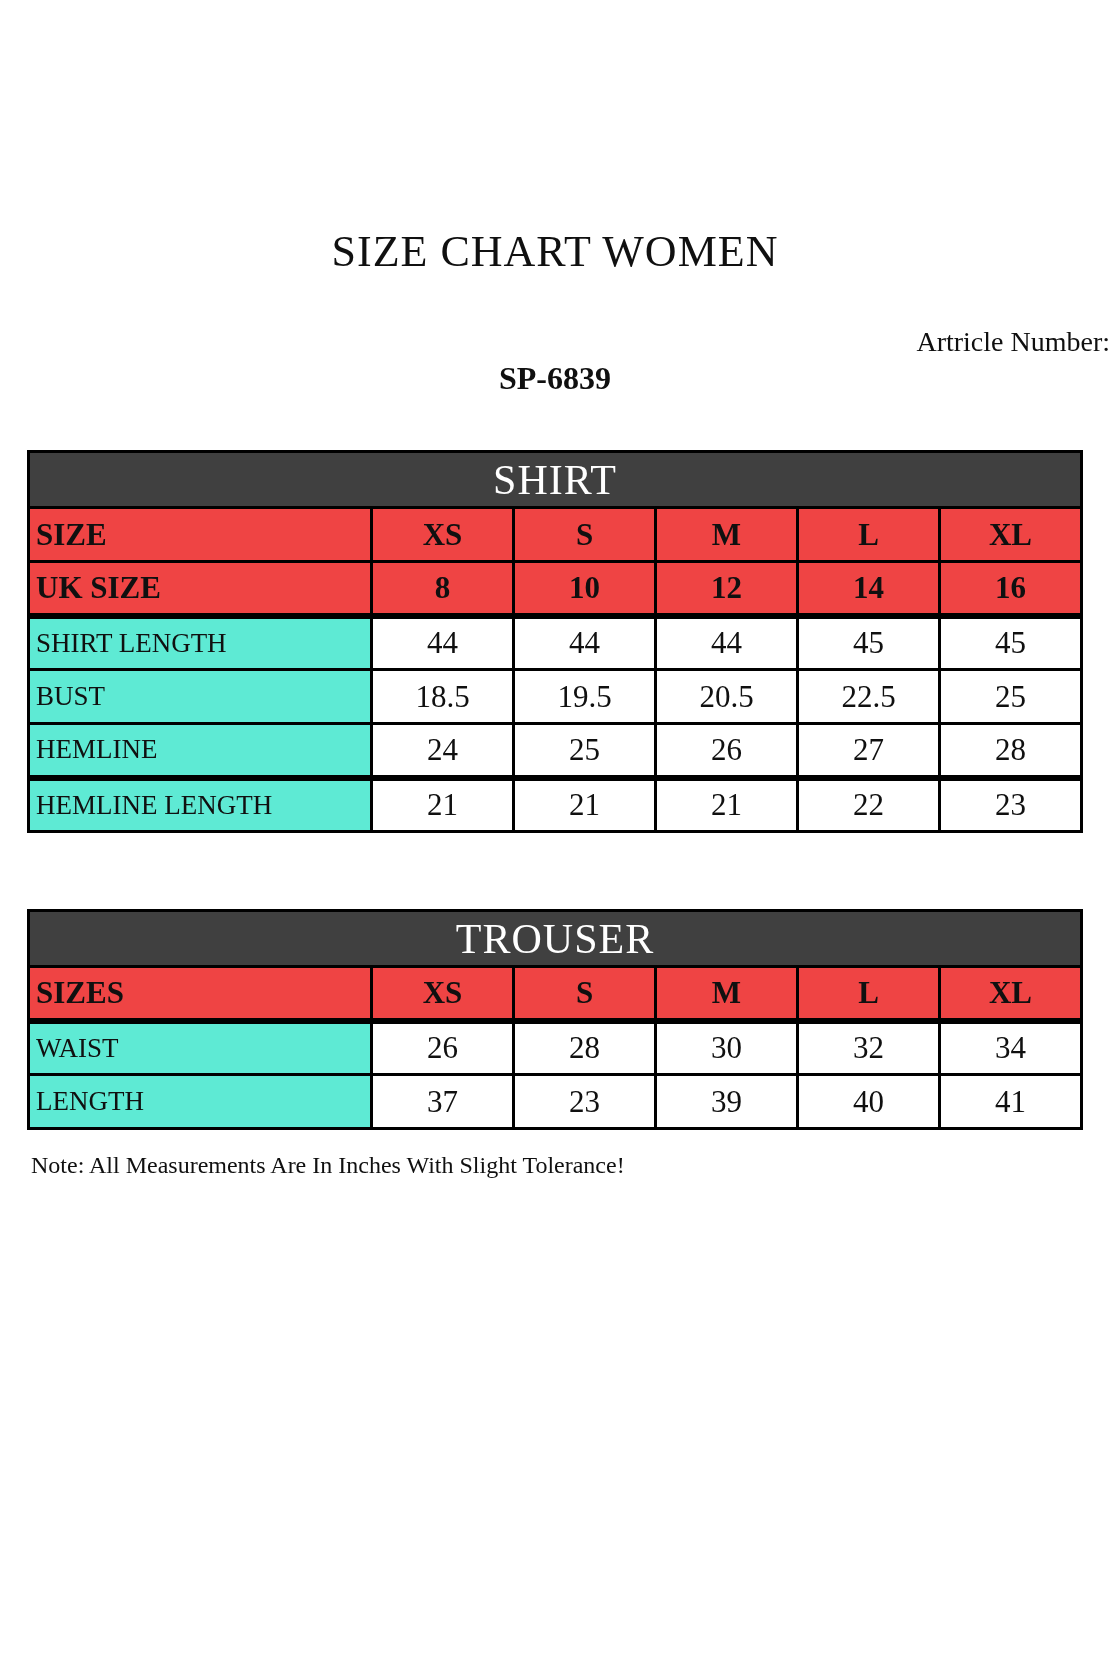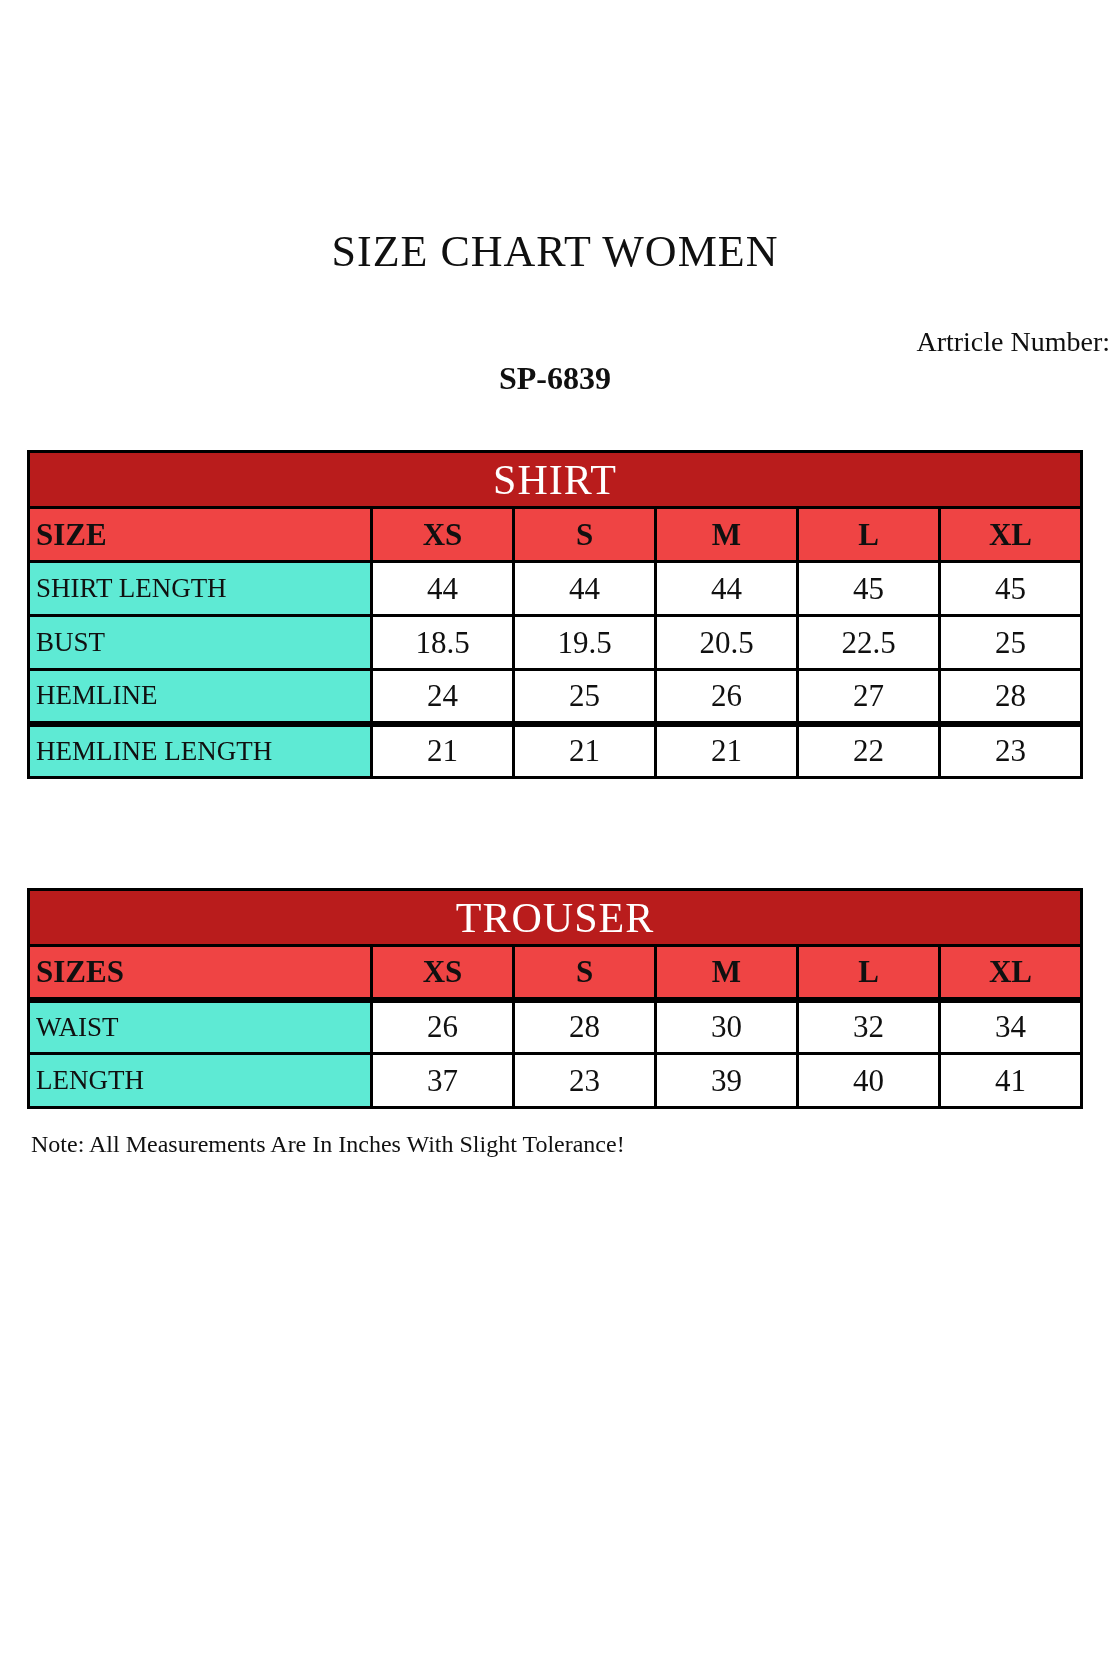--- a/index.html
+++ b/index.html
@@ -41,21 +41,21 @@
   table.size-table {
     width: 1056px;
     margin-left: 27px;
     border-collapse: collapse;
     table-layout: fixed;
     border: 3px solid #000;
   }
   table.size-table col.label-col { width: 343px; }
 
   .banner th {
-    background: #b91c1c;
+    background: #404040;
     color: #ffffff;
     font-size: 42px;
     font-weight: 400;
     text-align: center;
     height: 56px;
     letter-spacing: 1px;
     border: 2px solid #000;
   }
   td {
     border: 3px solid #000;
@@ -75,21 +75,21 @@
   }
   tr.size-row td {
     background: #ef4444;
     font-weight: 700;
   }
   tr.size-row td.label-cell { font-size: 31px; }
   tr.size-row td.value-cell { font-size: 31px; }
   tr.thick-bottom td { border-bottom: 6px solid #000; }
 
   .shirt-table { margin-top: 52px; }
-  .trouser-table { margin-top: 109px; font-family: Liberation Serif, serif; }
+  .trouser-table { margin-top: 76px; font-family: Liberation Serif, serif; }
 
   .note {
     margin-top: 22px;
     margin-left: 31px;
     font-size: 24px;
     font-weight: 400;
   }
 </style>
 </head>
 <body>
@@ -115,20 +115,28 @@
       </tr>
 
       <tr class="size-row">
         <td class="label-cell">SIZE</td>
         <td class="value-cell">XS</td>
         <td class="value-cell">S</td>
         <td class="value-cell">M</td>
         <td class="value-cell">L</td>
         <td class="value-cell">XL</td>
       </tr>
+      <tr class="size-row thick-bottom">
+        <td class="label-cell">UK SIZE</td>
+        <td class="value-cell">8</td>
+        <td class="value-cell">10</td>
+        <td class="value-cell">12</td>
+        <td class="value-cell">14</td>
+        <td class="value-cell">16</td>
+      </tr>
 
       <tr>
         <td class="label-cell">SHIRT LENGTH</td>
         <td class="value-cell">44</td>
         <td class="value-cell">44</td>
         <td class="value-cell">44</td>
         <td class="value-cell">45</td>
         <td class="value-cell">45</td>
       </tr>
       <tr>

